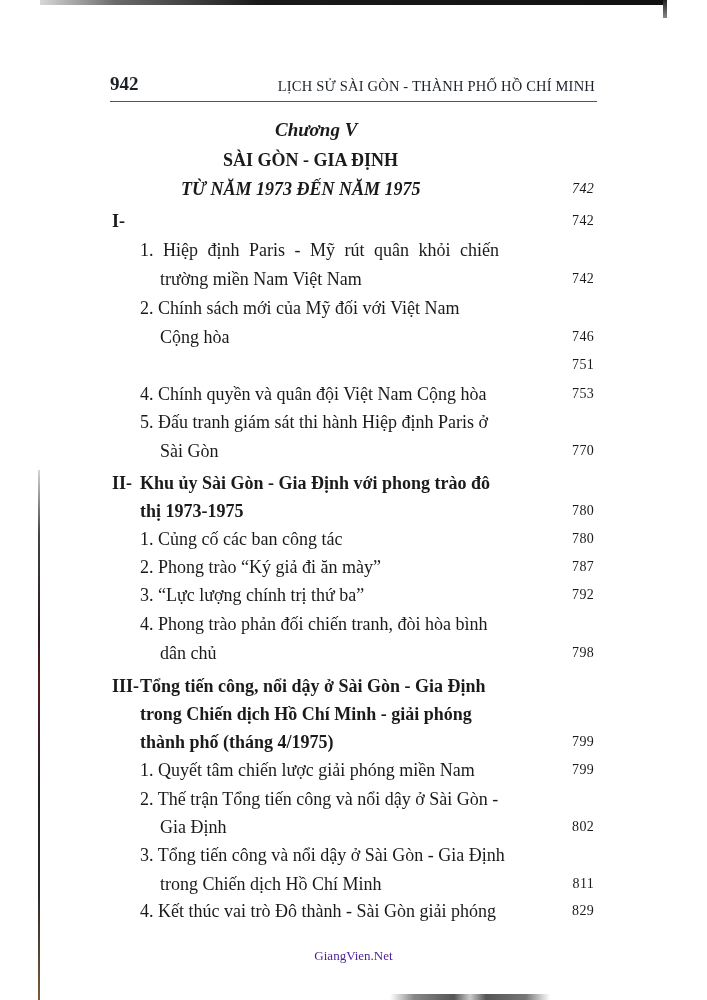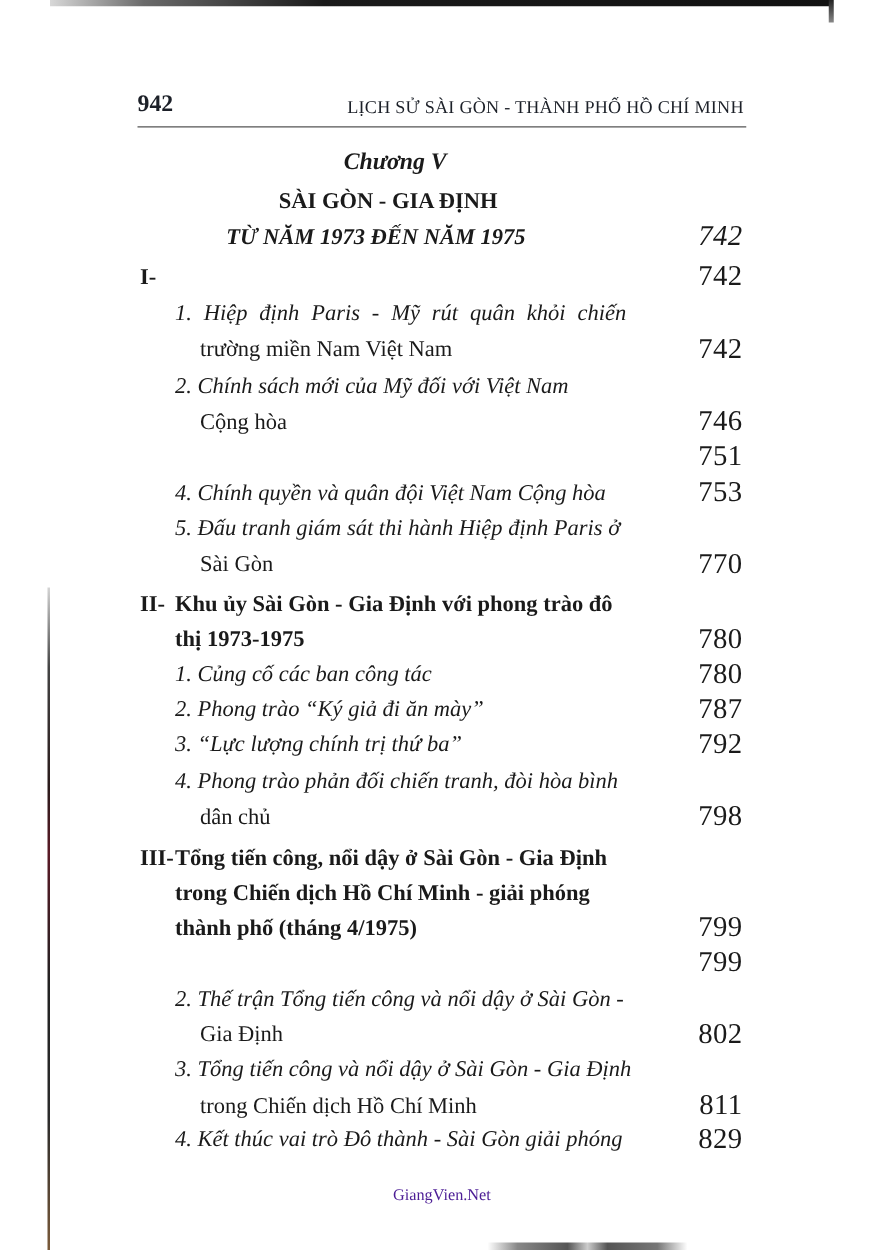--- a/index.html
+++ b/index.html
@@ -34,27 +34,27 @@
   }
   .rule {
     position: absolute; left: 110px; top: 101px; width: 487px; height: 1px; background: #555;
   }
   .line {
     position: absolute; left: 0; width: 707px; height: 28px;
     font-family: "Liberation Serif", serif; font-size: 18px; line-height: 28px;
     white-space: nowrap;
   }
   .line .txt { position: absolute; }
-  .line .pg { position: absolute; right: 113px; font-size: 23px; letter-spacing: 0.3px; }
+  .line .pg { position: absolute; right: 113px; font-size: 14px; letter-spacing: 0.3px; }
   .bold { font-weight: bold; }
   .chap-title { font-style: italic; font-weight: bold; font-size: 19px; }
   .sec-no { position: absolute; left: 112px; font-weight: bold; }
   .sec-txt { left: 140px; font-weight: bold; }
   .sec-cont { left: 140px; font-weight: bold; }
-  .sub-txt { left: 140px; font-style: italic; }
+  .sub-txt { left: 140px; }
   .sub-cont { left: 160px; }
   .watermark {
     position: absolute; left: 0; width: 707px; top: 948px; text-align: center;
     font-family: Liberation Serif, serif; font-size: 13px; color: #4c1d95;
   }
 </style>
 </head>
 <body>
 
 <div class="edge-top"></div>
@@ -152,20 +152,21 @@
     <span class="txt sec-txt">Tổng tiến công, nổi dậy ở Sài Gòn - Gia Định</span>
   </div>
   <div class="line" style="top:700px;">
     <span class="txt sec-cont">trong Chiến dịch Hồ Chí Minh - giải phóng</span>
   </div>
   <div class="line" style="top:728px;">
     <span class="txt sec-cont">thành phố (tháng 4/1975)</span>
     <span class="pg">799</span>
   </div>
   <div class="line" style="top:756px;">
+    <span class="txt sub-txt">1. Quyết tâm chiến lược giải phóng miền Nam</span>
     <span class="pg">799</span>
   </div>
   <div class="line" style="top:785px;">
     <span class="txt sub-txt">2. Thế trận Tổng tiến công và nổi dậy ở Sài Gòn -</span>
   </div>
   <div class="line" style="top:813px;">
     <span class="txt sub-cont">Gia Định</span>
     <span class="pg">802</span>
   </div>
   <div class="line" style="top:841px;">

